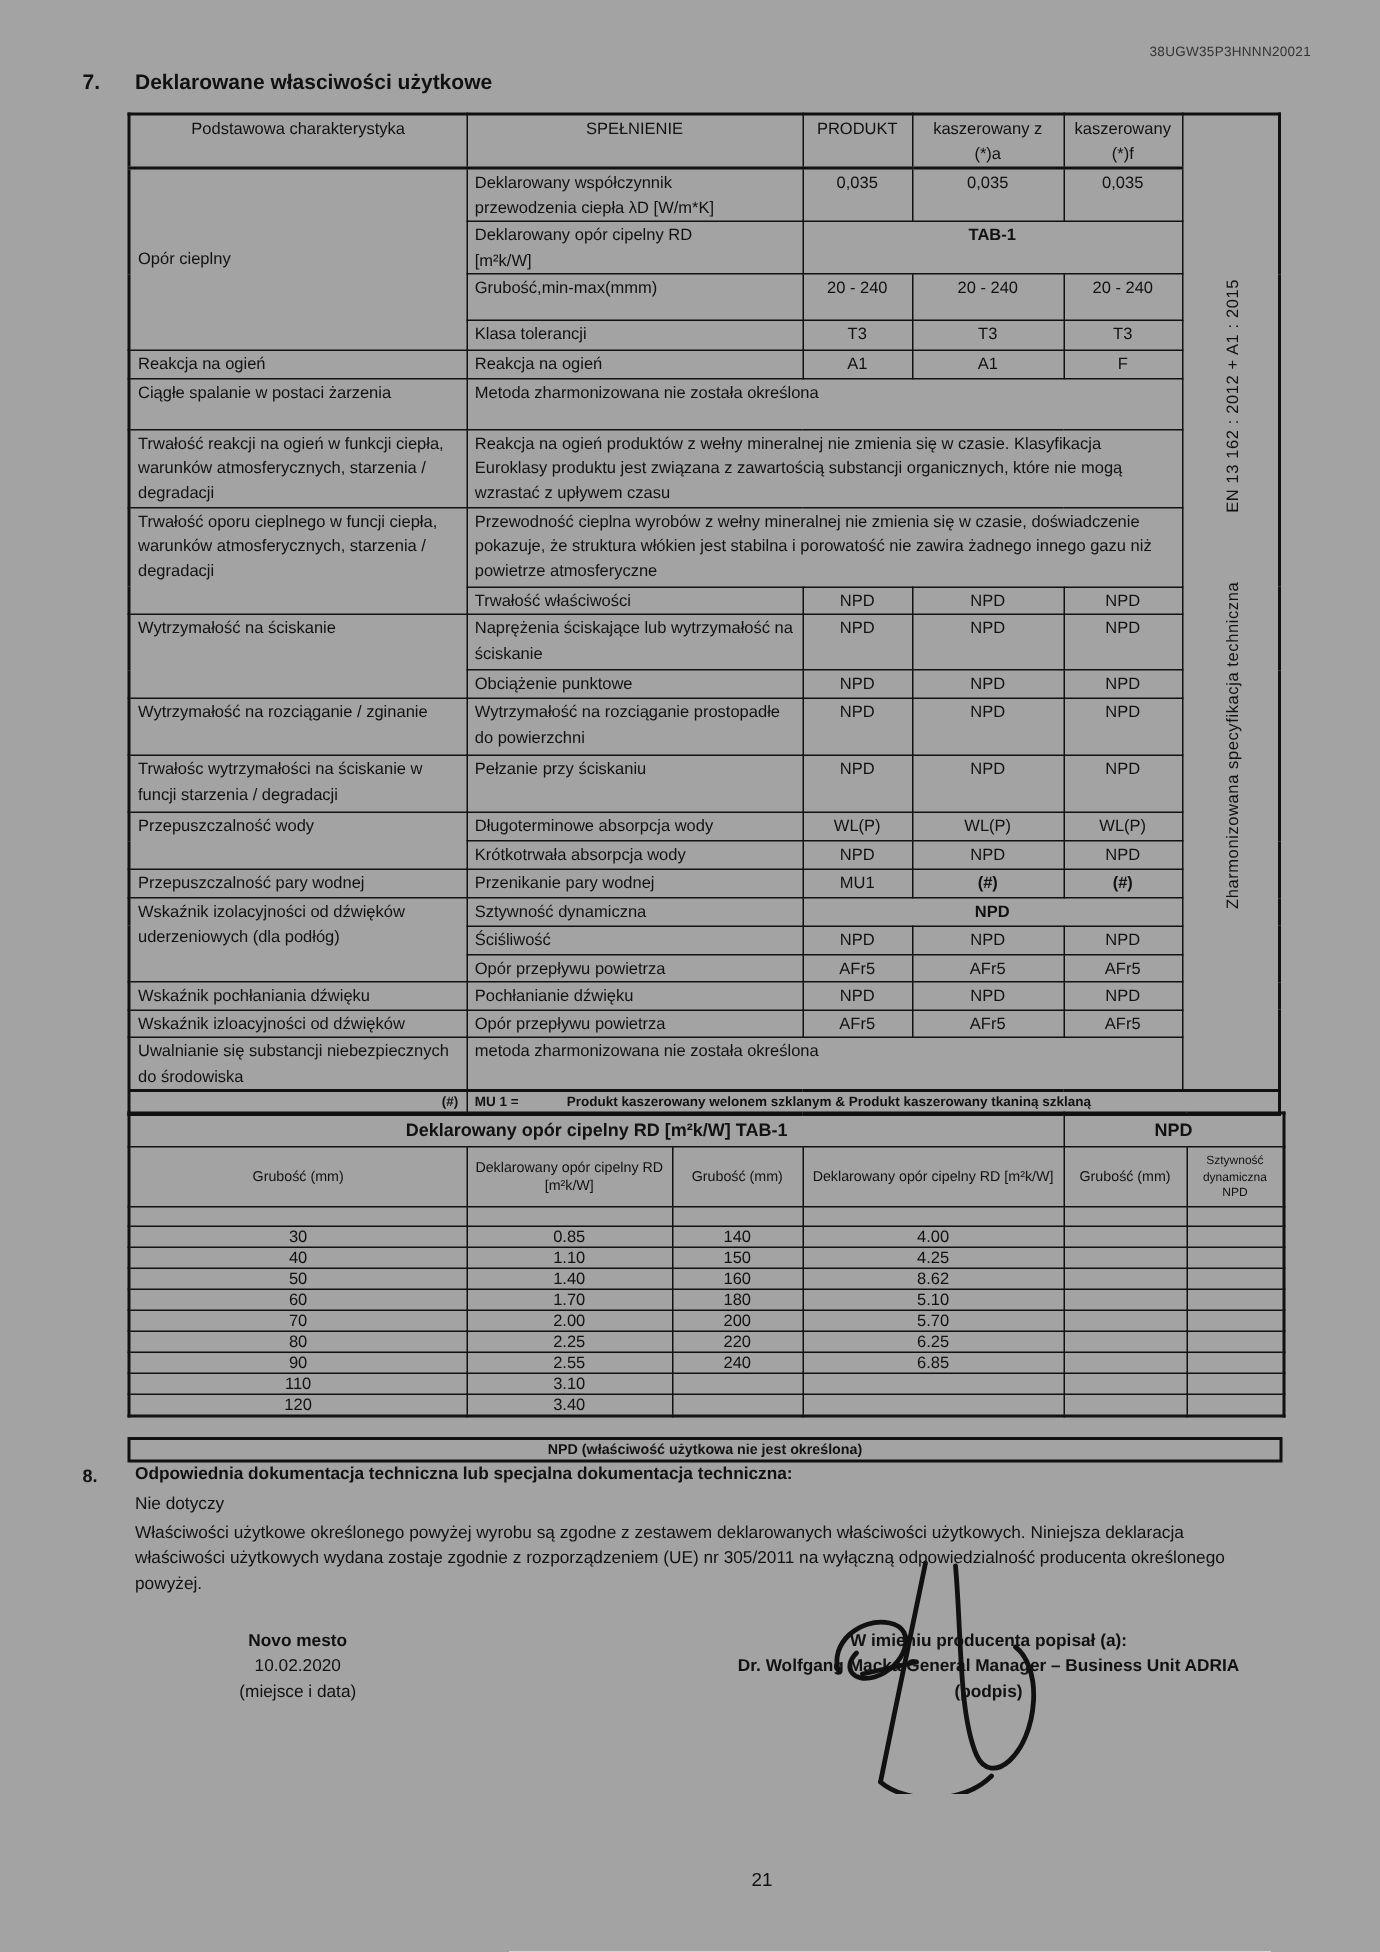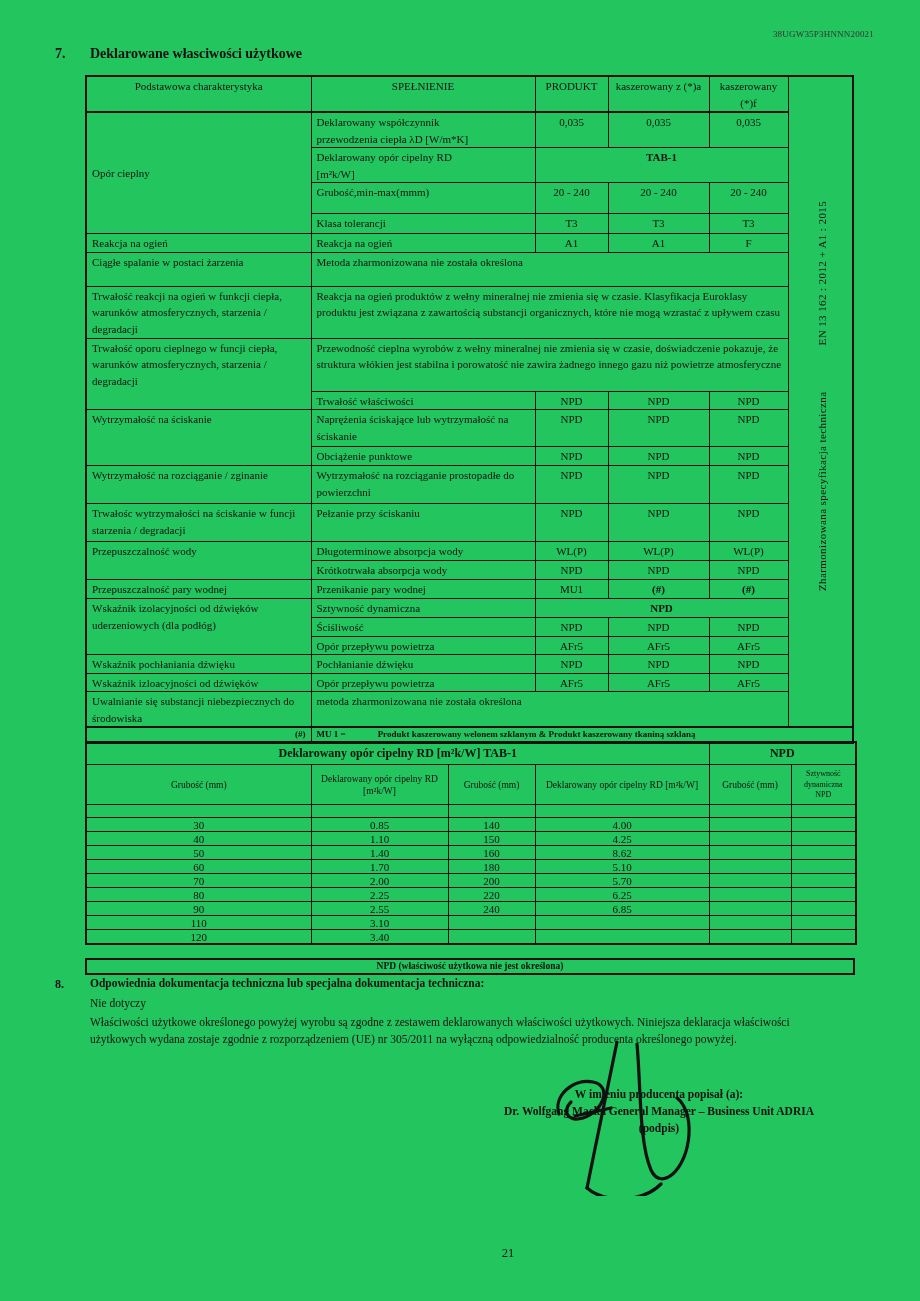--- a/index.html
+++ b/index.html
@@ -1,17 +1,17 @@
 <!DOCTYPE html>
 <html><head>
 <meta charset="utf-8">
 <style>
   html,body{margin:0;padding:0;background:#ffffff;}
-  .page{position:relative;width:920px;height:1301px;background:#22c55e;overflow:hidden;
-        font-family:Liberation Serif, serif;color:#111;}
+  .page{position:relative;width:920px;height:1301px;background:#a3a3a3;overflow:hidden;
+        font-family:Liberation Sans, sans-serif;color:#111;}
 
   #docid{position:absolute;top:29px;right:46px;font-size:9px;color:#333;letter-spacing:0.2px;}
 
   .h7num{position:absolute;left:55px;top:46px;font-size:14px;font-weight:bold;}
   .h7title{position:absolute;left:90px;top:46px;font-size:14px;font-weight:bold;}
 
   table.t{border-collapse:collapse;table-layout:fixed;}
   table.t td{border:1px solid #111;padding:1px 5px 0 5px;font-size:11px;line-height:1.5;
              vertical-align:top;overflow:hidden;}
   .t1{position:absolute;left:85px;top:75px;width:767px;border:2px solid #111;}
@@ -338,20 +338,25 @@
   </tbody>
     </table>
 
   <div id="npdnote">NPD (właściwość użytkowa nie jest określona)</div>
 
   <div class="h8num">8.</div>
   <div class="h8title">Odpowiednia dokumentacja techniczna lub specjalna dokumentacja techniczna:</div>
   <div id="s8line1">Nie dotyczy</div>
   <div id="s8para">Właściwości użytkowe określonego powyżej wyrobu są zgodne z zestawem deklarowanych właściwości użytkowych. Niniejsza deklaracja właściwości użytkowych wydana zostaje zgodnie z rozporządzeniem (UE) nr 305/2011 na wyłączną odpowiedzialność producenta określonego powyżej.</div>
 
+  <div id="signleft">
+    <div class="pl">Novo mesto</div>
+    <div>10.02.2020</div>
+    <div>(miejsce i data)</div>
+  </div>
 
   <div id="signright">
     <div>W imieniu producenta popisał (a):</div>
     <div>Dr. Wolfgang Macka  General Manager – Business Unit  ADRIA</div>
     <div>(podpis)</div>
   </div>
 
   <svg id="scribble" width="160" height="158" viewBox="0 0 160 158">
     <g fill="none" stroke="#111" stroke-width="3.2" stroke-linecap="round">
       <path d="M14,76 C8,58 28,40 48,44 C68,48 58,74 38,80 C24,84 16,74 26,64"></path>

